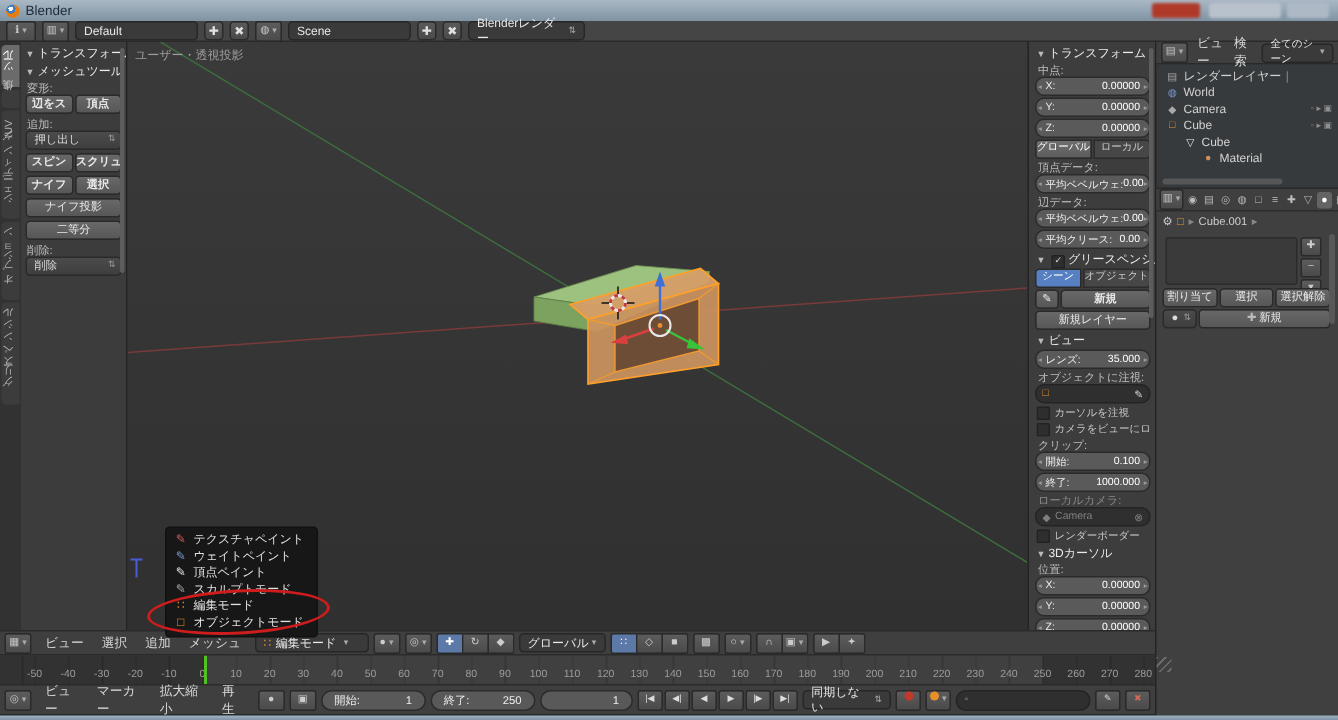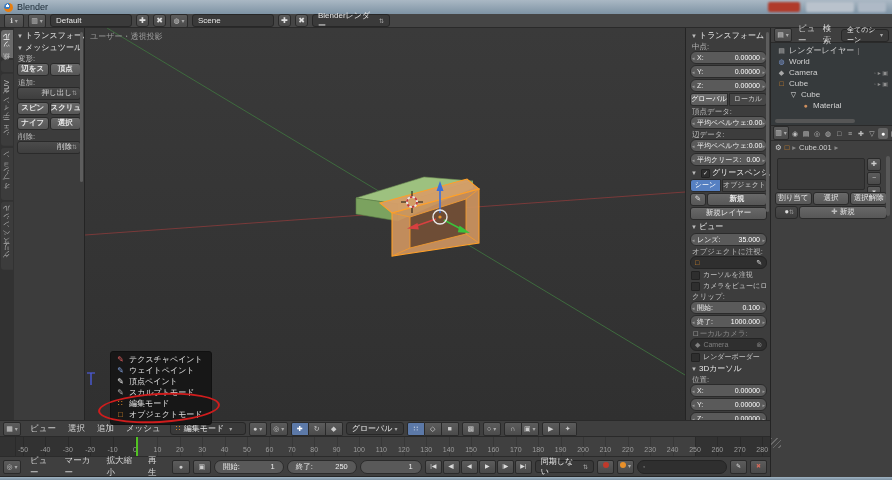--- a/index.html
+++ b/index.html
@@ -40,21 +40,21 @@
 
   
   #shelf{left:14px;top:28px;width:71px;height:392px;background:#3c3c3c;border-right:1px solid #242424;
     padding-top:2px;box-sizing:border-box;}
   .ph{height:12px;line-height:12px;font-size:8px;color:#eaeaea;padding:0 3px;}
   .ph .tri{color:#bbb;font-size:6px;margin-right:2px;}
   .lbl{height:9px;line-height:9px;font-size:7.5px;color:#bdbdbd;padding:0 4px;}
   .b{display:block;height:11px;line-height:10px;margin:0 3px 2px;background:linear-gradient(#686868,#575757);
     border:1px solid #2a2a2a;border-radius:3px;color:#e9e9e9;font-size:7.5px;text-align:center;
     white-space:nowrap;overflow:hidden;}
-  .b.dark{background:linear-gradient(#4b4b4b,#3e3e3e);color:#ddd;text-align:right;padding-left:5px;}
+  .b.dark{background:linear-gradient(#4b4b4b,#3e3e3e);color:#ddd;text-align:left;padding-left:5px;}
   .b.dark::after{content:"⇅";float:right;color:#999;font-size:6px;margin-right:3px;}
   .prow{display:flex;gap:1px;margin:0 3px 2px;}
   .prow .b{flex:1;margin:0;font-weight:bold;}
   .sbar{position:absolute;background:#5d5d5d;border-radius:2px;}
 
   
   #vp{left:85px;top:28px;width:600px;height:392px;background:linear-gradient(#3a3a3a,#303030);overflow:hidden;}
   #vp-label{position:absolute;left:5px;top:3px;font-size:8px;color:#9d9d9d;}
   #modeMenu{left:110px;top:351px;width:100px;height:68px;background:rgba(22,22,22,.96);
     border:1px solid #111;border-radius:3px;padding:2px 0;z-index:6;}
@@ -115,21 +115,21 @@
   #props .hd{height:14px;background:#3f3f3f;border-bottom:1px solid #2c2c2c;display:flex;align-items:center;gap:1px;padding:0 2px;}
   .ptab{width:10px;height:11px;line-height:11px;text-align:center;font-size:7px;color:#bdbdbd;border-radius:2px;}
   .ptab.active{background:#646464;color:#fff;}
   .crumb{height:13px;display:flex;align-items:center;gap:3px;padding:0 4px;font-size:7.5px;color:#cfcfcf;}
   .slotlist{position:absolute;left:6px;top:32px;width:86px;height:30px;background:#3a3a3a;
     border:1px solid #2b2b2b;border-radius:2px;}
   .slotbtns{position:absolute;left:96px;top:32px;display:flex;flex-direction:column;gap:1px;}
   .sq{width:12px;height:11px;line-height:10px;text-align:center;font-size:7px;color:#ccc;
     background:linear-gradient(#5c5c5c,#4a4a4a);border:1px solid #2a2a2a;border-radius:2px;}
   .matrow{position:absolute;left:4px;display:flex;gap:1px;width:112px;}
-  .matrow .b{flex:1;margin:0;}
+  .matrow .b{flex:1;margin:0;font-family:Liberation Serif, serif;}
   #props .vscroll{position:absolute;right:2px;top:30px;width:4px;height:60px;background:#585858;border-radius:2px;}
   .corner{position:absolute;left:771px;top:438px;width:10px;height:10px;z-index:3;
     background:repeating-linear-gradient(135deg,#6a6a6a 0 1px,transparent 1px 4px);}
 
   
   #ruler{left:0;top:437px;width:770px;height:20px;background:#404040;border-bottom:1px solid #2b2b2b;
     box-sizing:border-box;overflow:hidden;}
   #ruler .grid{position:absolute;inset:0;
     background:repeating-linear-gradient(90deg,rgba(0,0,0,.14) 0 1px,transparent 1px 22.4px);
     background-position:23px 0;}
@@ -200,20 +200,24 @@
         <div class="prow" style="--i: 0;">
           <span class="b">スピン</span>
           <span class="b">スクリュ</span>
         </div>
 
         <div class="prow" style="--i: 1;">
           <span class="b">ナイフ</span>
           <span class="b">選択</span>
         </div>
 
+    </div>
+    <div>
+      <span class="b" style="--i: 0;">ナイフ投影</span>
+        <span class="b" style="--i: 1;">二等分</span>
     </div>
     <div class="lbl">削除:</div>
     <div>
       <span class="b dark" style="--i: 0;">削除</span>
     </div>
     <div class="sbar" style="right:1px;top:4px;width:3px;height:150px"></div>
   </div>
 
   <div class="abs" id="vp">
     <svg width="600" height="392" viewBox="0 0 600 392">

